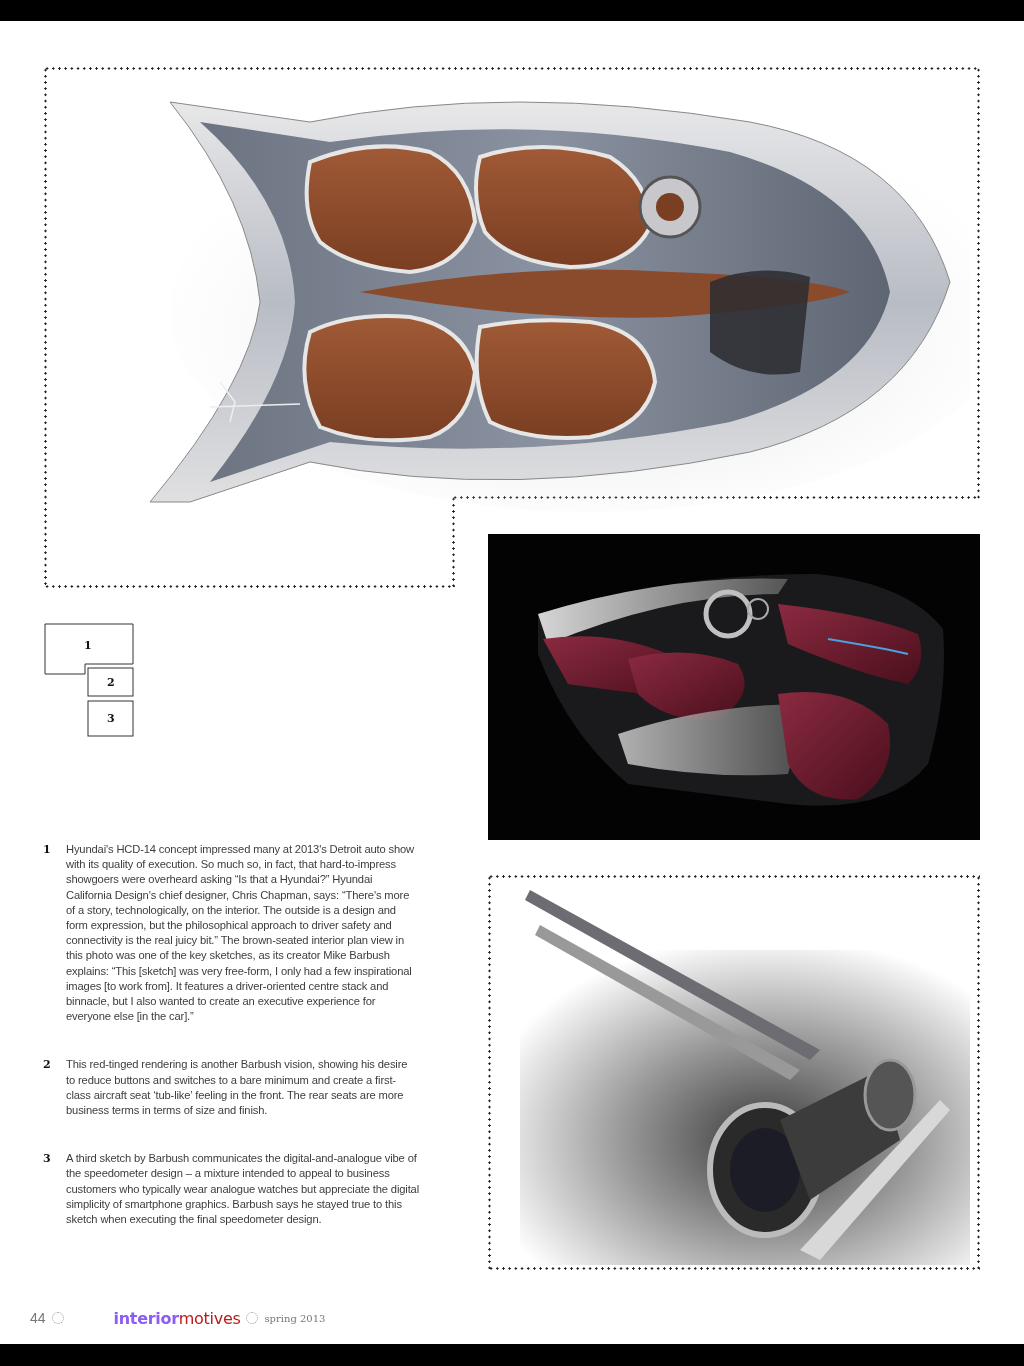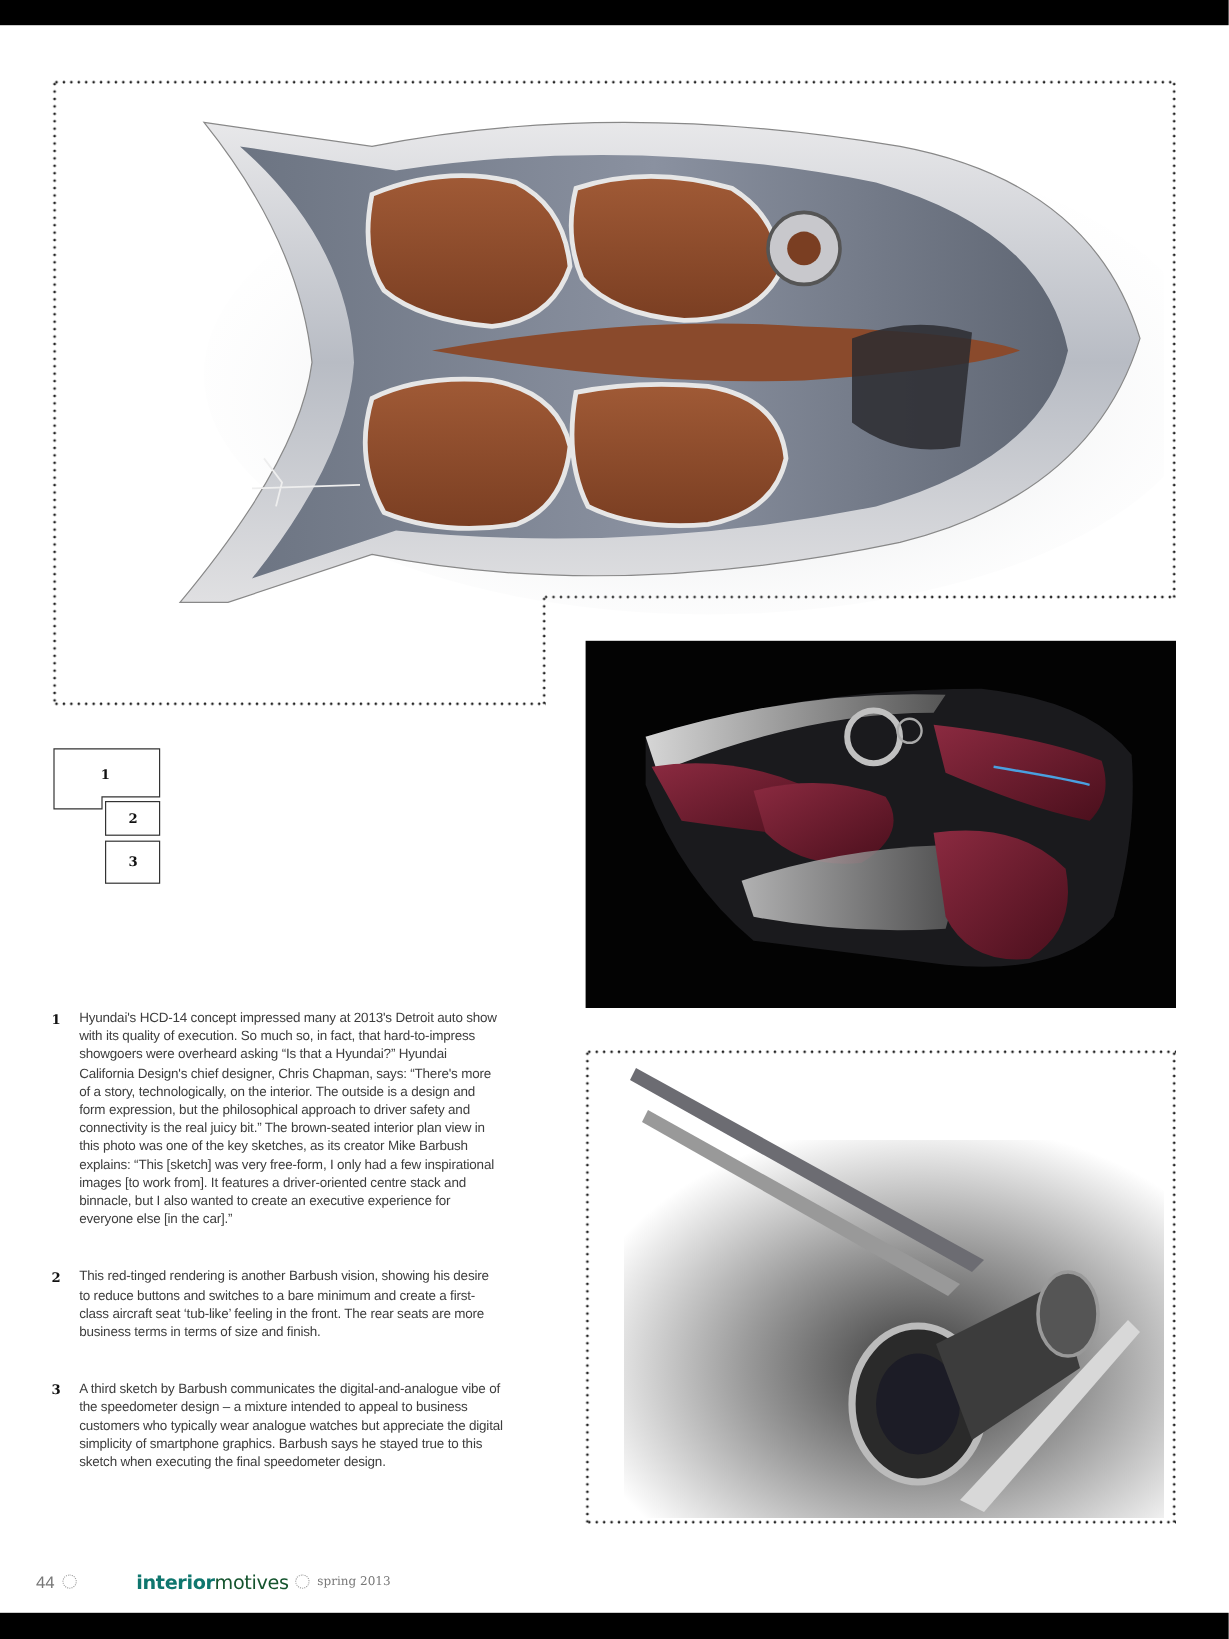--- a/index.html
+++ b/index.html
@@ -23,22 +23,22 @@
 
   .keymap { position:absolute; left:44px; top:623px; width:92px; height:115px; }
   .keymap .num { position:absolute; font-family:"DejaVu Serif", serif; font-weight:bold; font-size:11px; color:#111; }
 
   .captions { position:absolute; left:43px; top:838px; width:380px; }
   .cap { position:relative; padding-left:19px; font-size:11.2px; line-height:15.2px; color:#3d3d3d; letter-spacing:-0.15px; }
   .cap .n { position:absolute; left:0; top:0; font-family:"DejaVu Serif", serif; font-weight:bold; font-size:11px; color:#111; }
   .cap p { margin:4px; }
 
   .footer { position:absolute; left:30px; top:1308px; height:20px; display:flex; align-items:center; gap:6px; color:#666; font-size:14px; }
-  .footer .brand-a { font-family:"DejaVu Sans", sans-serif; font-weight:bold; color:#0f766e; font-size:16px; letter-spacing:-0.3px;padding-left:44px; }
-  .footer .brand-b { font-family:"DejaVu Sans", sans-serif; font-weight:normal; color:#14532d; font-size:16px; letter-spacing:-0.3px; margin-left:-6px; }
+  .footer .brand-a { font-family:"DejaVu Sans", sans-serif; font-weight:bold; color:#8b5cf6; font-size:16px; letter-spacing:-0.3px;padding-left:44px; }
+  .footer .brand-b { font-family:"DejaVu Sans", sans-serif; font-weight:normal; color:#b91c1c; font-size:16px; letter-spacing:-0.3px; margin-left:-6px; }
   .footer .issue { font-family:"DejaVu Serif", serif; color:#777; font-size:10px; }
   .footer .pg { color:#777; font-size:14px; }
   .ring { width:12px; height:12px; border-radius:50%; border:1.5px dotted #999; box-sizing:border-box; }
 </style>
 </head>
 <body>
 
 <div class="bar-top"></div>
 
 <div>

